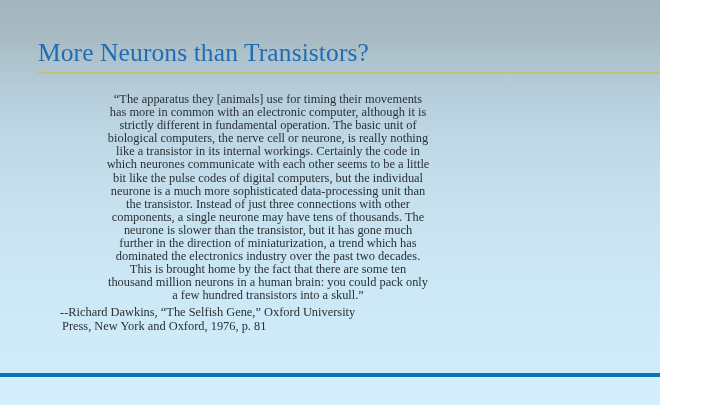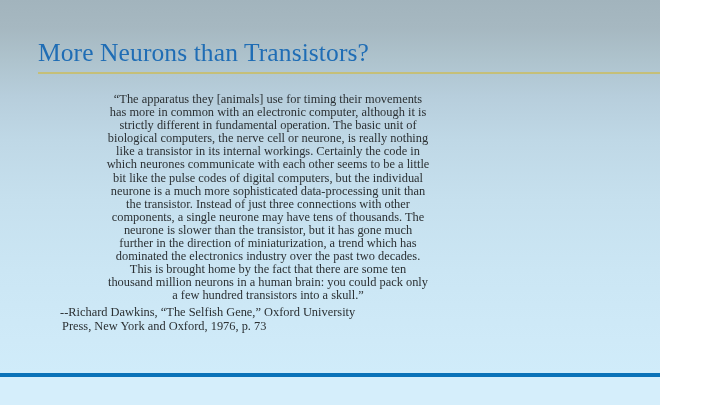--- a/index.html
+++ b/index.html
@@ -125,21 +125,21 @@
 neurone is slower than the transistor, but it has gone much
 further in the direction of miniaturization, a trend which has
 dominated the electronics industry over the past two decades.
 This is brought home by the fact that there are some ten
 thousand million neurons in a human brain: you could pack only
 a few hundred transistors into a skull.”</p>
   </div>
 
   <div id="attribution-block">
     <p id="attribution-text">--Richard Dawkins, “The Selfish Gene,” Oxford University
-Press, New York and Oxford, 1976, p. 73</p>
+Press, New York and Oxford, 1976, p. 81</p>
   </div>
 
   <div id="footer-rule"></div>
   <div id="footer-bar">
     
     
     
   </div>
 
 </div>

